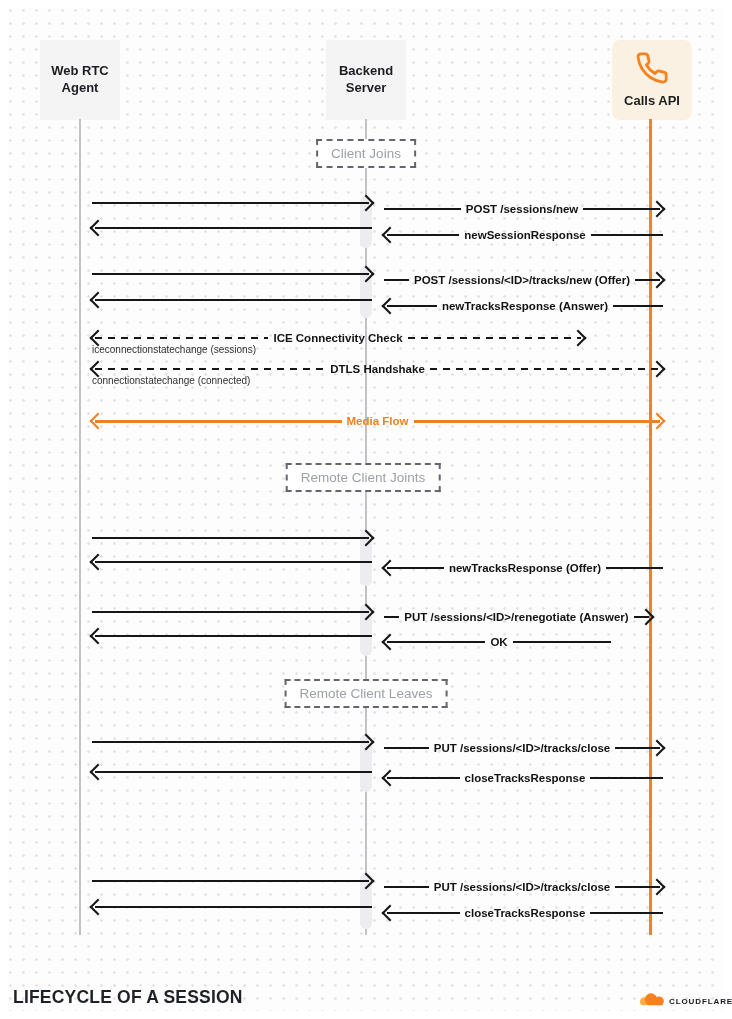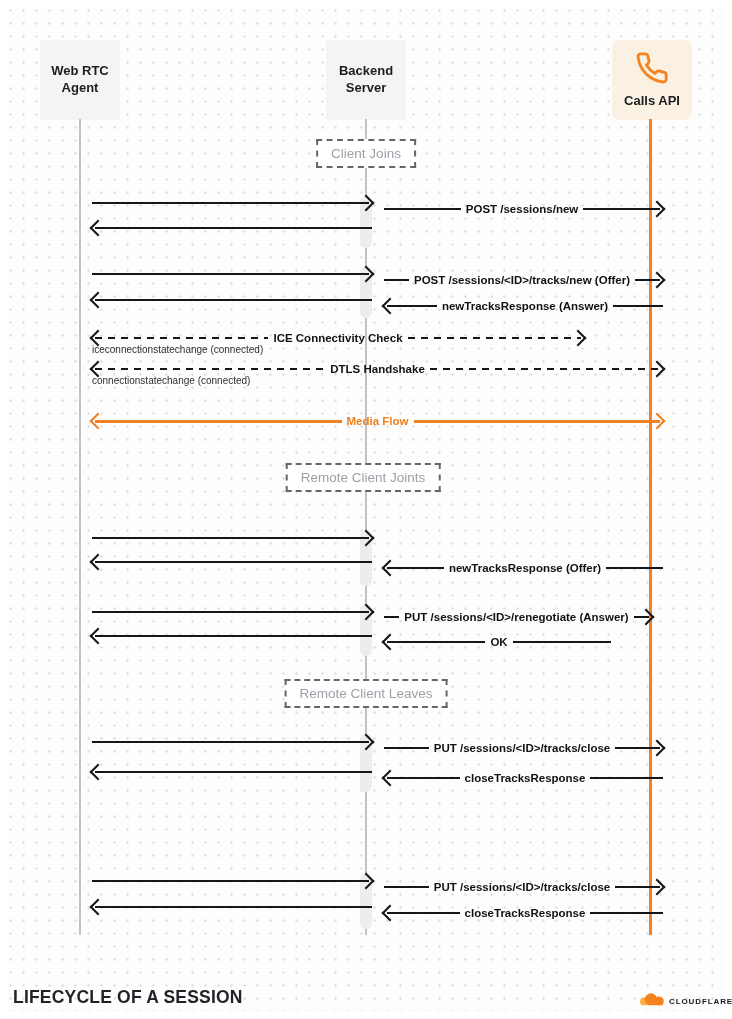--- a/index.html
+++ b/index.html
@@ -82,20 +82,26 @@
   <div class="msg" style="left:80px;top:195px;width:280px;">
     <span class="ln"></span>
       <span class="head hr"></span>
   </div>
   <div class="msg" style="left:372px;top:201px;width:279px;">
     <span class="ln"></span>
       <span class="lb">POST /sessions/new</span>
       <span class="ln"></span>
       <span class="head hr"></span>
   </div>
+  <div class="msg" style="left:372px;top:227px;width:279px;">
+    <span class="head hl"></span>
+      <span class="ln"></span>
+      <span class="lb">newSessionResponse</span>
+      <span class="ln"></span>
+  </div>
   <div class="msg" style="left:80px;top:220px;width:280px;">
     <span class="head hl"></span>
       <span class="ln"></span>
   </div>
 
   <div class="msg" style="left:80px;top:266px;width:280px;">
     <span class="ln"></span>
       <span class="head hr"></span>
   </div>
   <div class="msg" style="left:372px;top:272px;width:279px;">
@@ -115,21 +121,21 @@
       <span class="ln"></span>
   </div>
 
   <div class="msg dashed" style="left:80px;top:330px;width:492px;">
     <span class="head hl"></span>
       <span class="ln"></span>
       <span class="lb">ICE Connectivity Check</span>
       <span class="ln"></span>
       <span class="head hr"></span>
   </div>
-  <div class="note" style="left:92px;top:344px;">iceconnectionstatechange (connected)</div>
+  <div class="note" style="left:92px;top:344px;">iceconnectionstatechange (sessions)</div>
 
   <div class="msg dashed" style="left:80px;top:361px;width:571px;">
     <span class="head hl"></span>
       <span class="ln"></span>
       <span class="lb">DTLS Handshake</span>
       <span class="ln"></span>
       <span class="head hr"></span>
   </div>
   <div class="note" style="left:92px;top:375px;">connectionstatechange (connected)</div>
 

